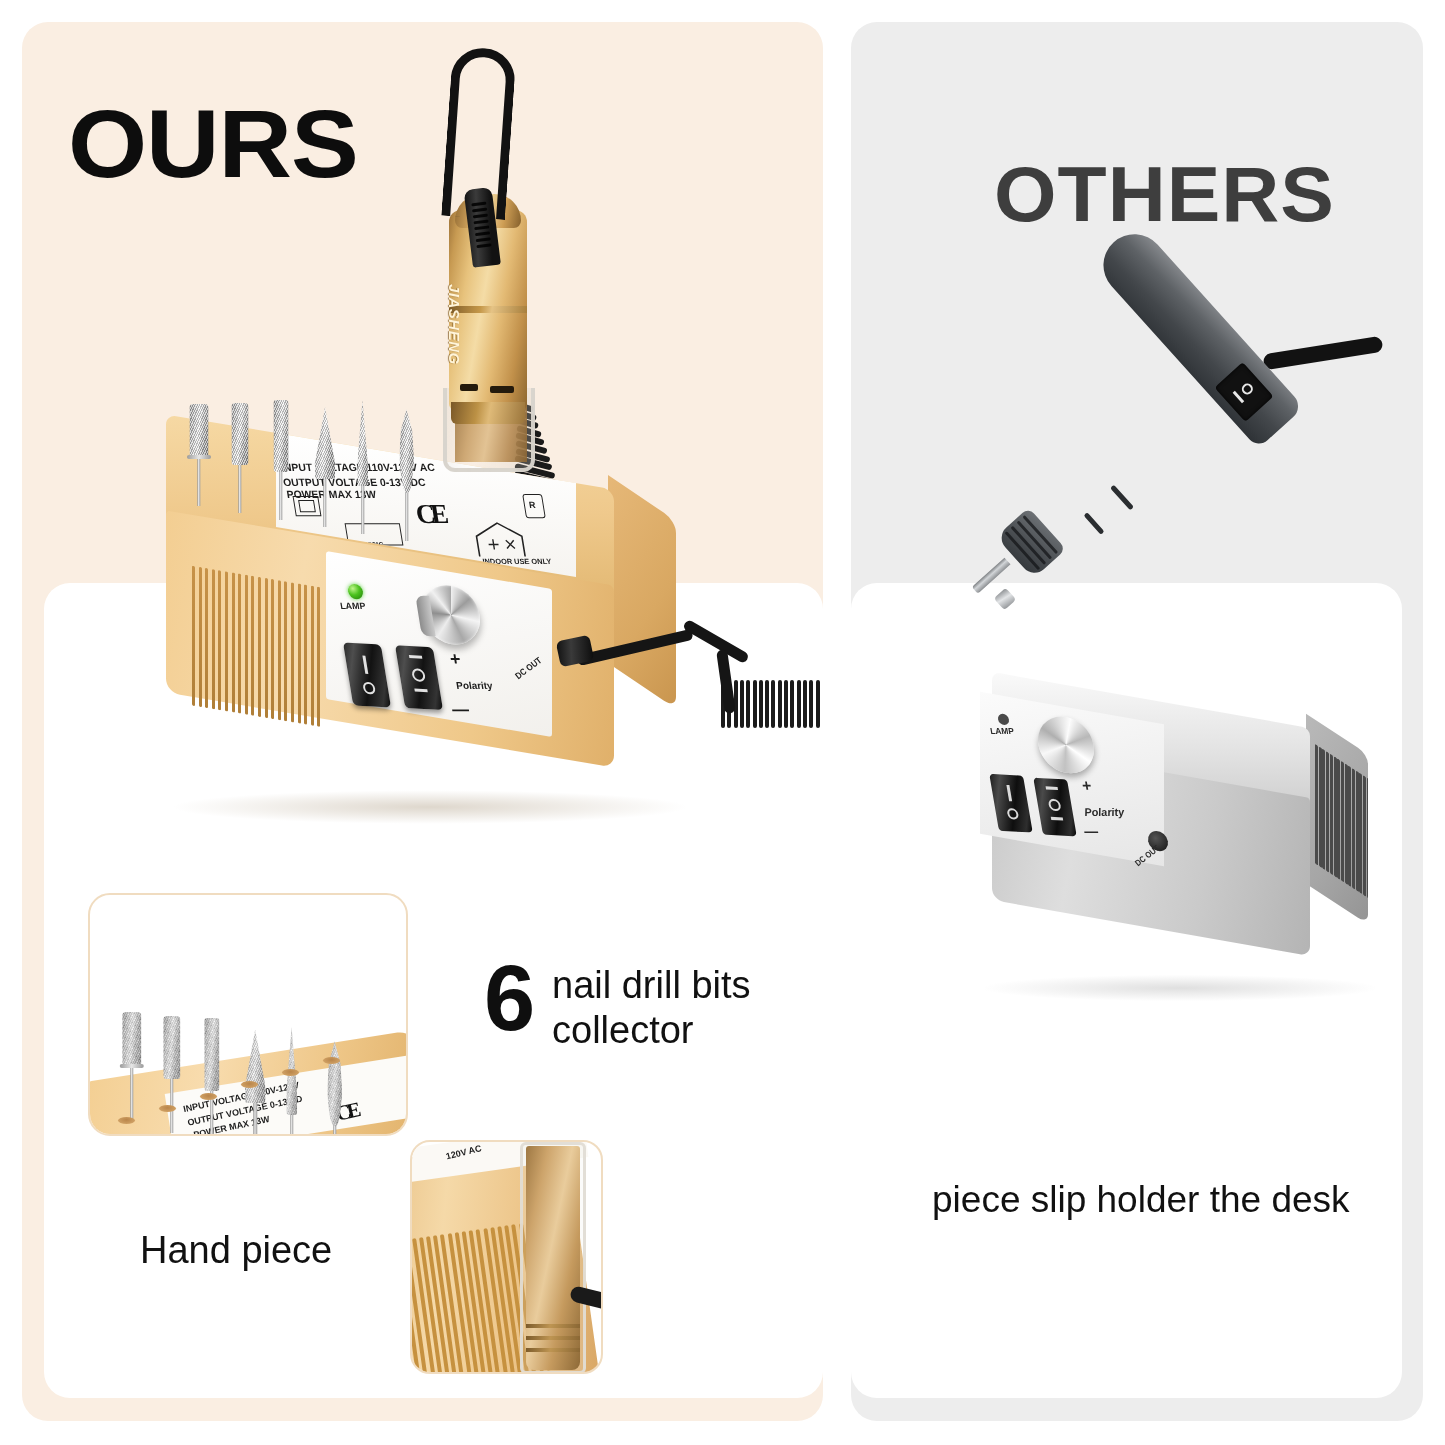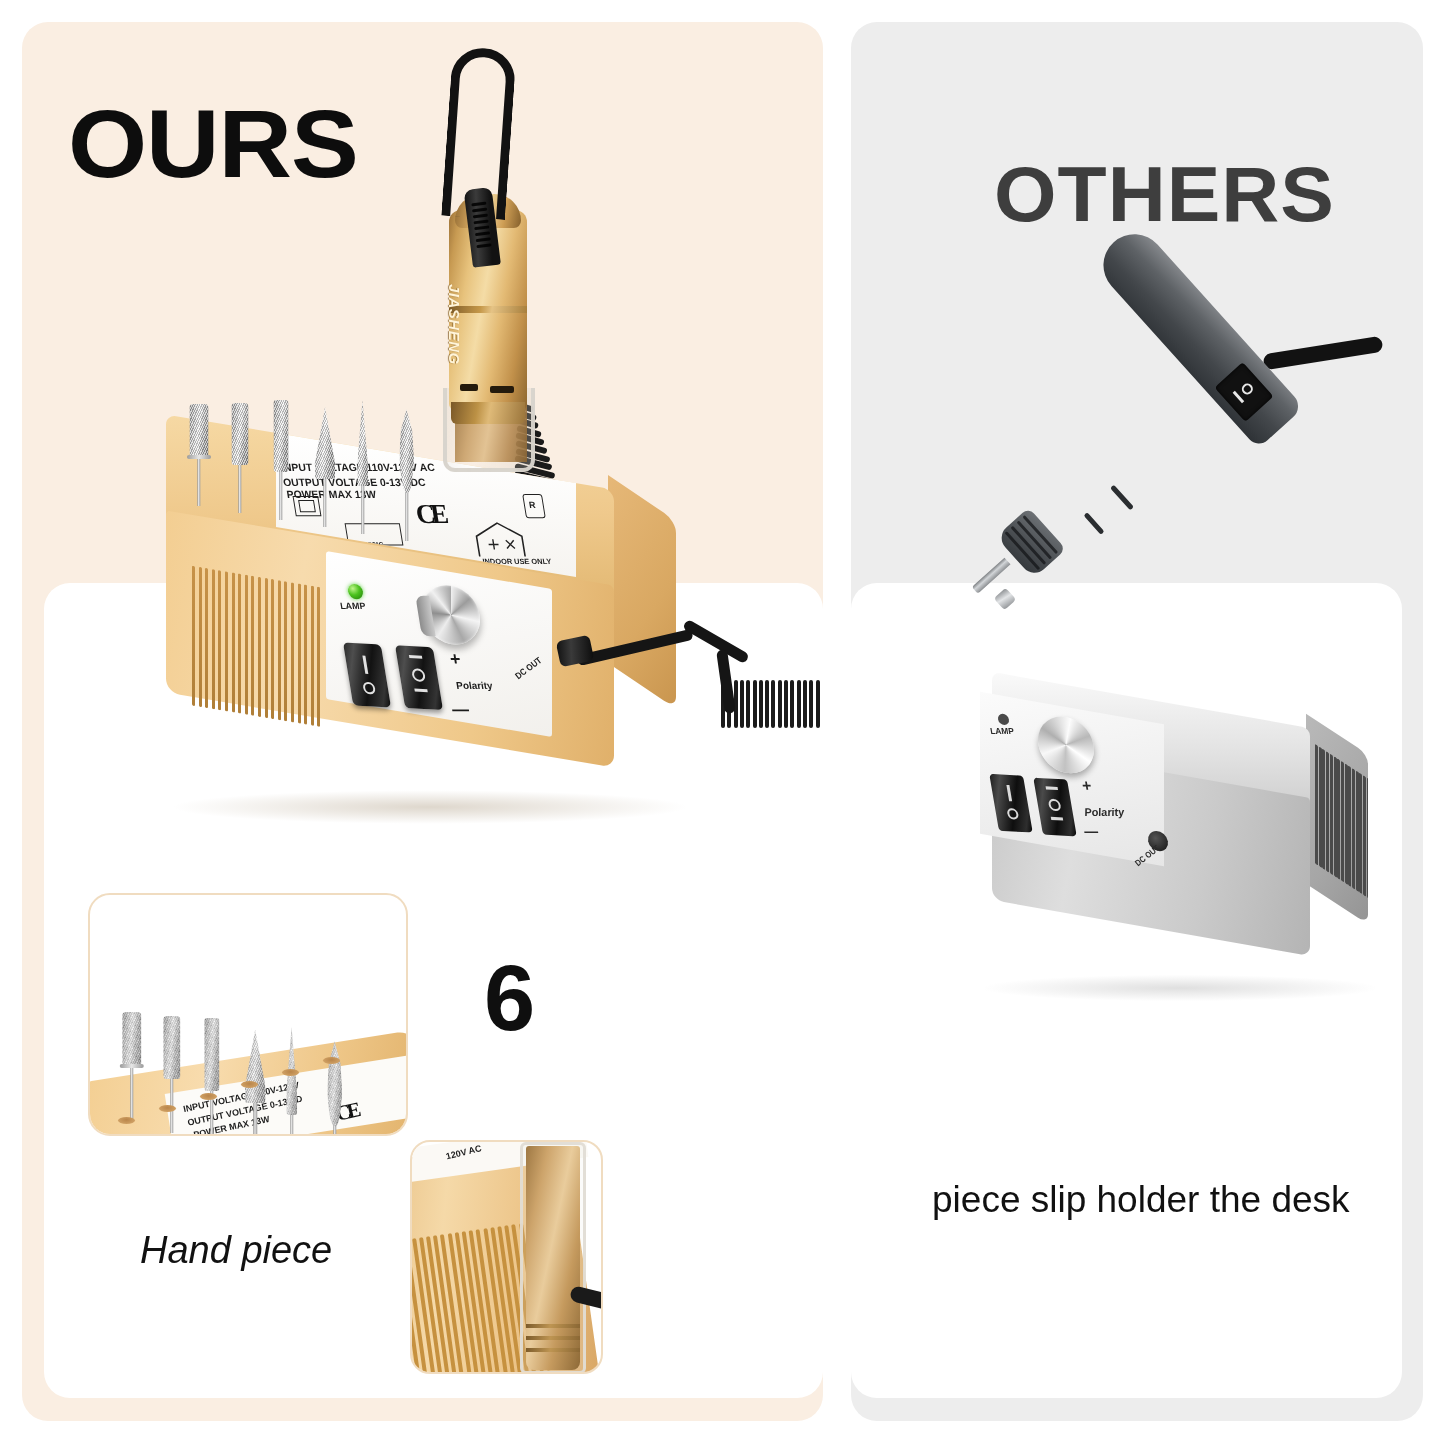--- a/index.html
+++ b/index.html
@@ -346,21 +346,21 @@
   .ih-hp i {
     position: absolute; left: 0; width: 100%; height: 4px;
     background: linear-gradient(102deg,#7C5B2B,#BE9552 45%,#8A6734);
   }
   .ih-cord {
     position: absolute; left: 158px; top: 150px; width: 60px; height: 16px;
     background: #1a1a1a; border-radius: 8px; transform: rotate(14deg);
   }
   .hold-txt {
     position: absolute; left: 140px; top: 1228px;
-    font-size: 38px; color: #111; line-height: 1.2; z-index: 32; font-style: italic;
+    font-size: 38px; color: #111; line-height: 1.2; z-index: 32;
   }
 
   
   
   .gp { position: absolute; left: 995px; top: 345px; width: 340px; height: 330px; z-index: 25; }
   .gp-body {
     position: absolute; left: 36px; top: 52px; width: 250px; height: 62px;
     background: linear-gradient(178deg,#878A8E,#5E6266 30%,#43474B 62%,#2E3236);
     border-radius: 34px 16px 14px 34px;
     transform: rotate(48deg); transform-origin: 100% 50%;
@@ -696,20 +696,24 @@
         </div>
       </div>
   <div class="ib-hole" style="left: 28px; top: 222px;"></div>
       <div class="ib-hole" style="left: 69px; top: 210px;"></div>
       <div class="ib-hole" style="left: 110px; top: 198px;"></div>
       <div class="ib-hole" style="left: 151px; top: 186px;"></div>
       <div class="ib-hole" style="left: 192px; top: 174px;"></div>
       <div class="ib-hole" style="left: 233px; top: 162px;"></div>
     </div>
   <div class="count-6">6</div>
+  <div class="count-txt">
+    <div>nail drill bits</div>
+    <div>collector</div>
+  </div>
 
   <div class="inset-holder">
     <div class="ih-body"></div>
     <div class="ih-vents" id="ihVents">
         <i style="left: 6px;"></i>
         <i style="left: 13.2px;"></i>
         <i style="left: 20.4px;"></i>
         <i style="left: 27.6px;"></i>
         <i style="left: 34.8px;"></i>
         <i style="left: 42px;"></i>

